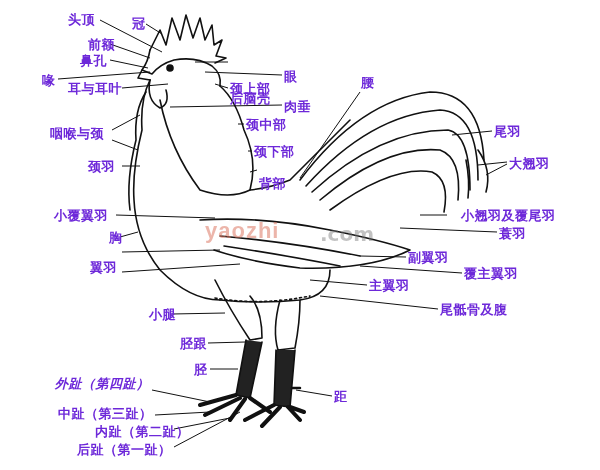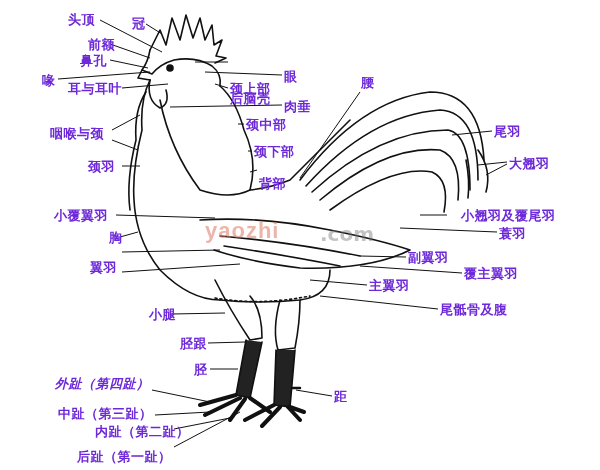--- a/index.html
+++ b/index.html
@@ -136,15 +136,15 @@
       <div class="lbl" style="left: 464px; top: 266px;">覆主翼羽</div>
       <div class="lbl" style="left: 369px; top: 278px;">主翼羽</div>
       <div class="lbl" style="left: 440px; top: 302px;">尾骶骨及腹</div>
       <div class="lbl" style="left: 149px; top: 307px;">小腿</div>
       <div class="lbl" style="left: 180px; top: 336px; text-align: center;">胫跟</div>
       <div class="lbl" style="left: 194px; top: 362px;">胫</div>
       <div class="lbl" style="left: 55px; top: 376px; font-style: italic;">外趾（第四趾）</div>
       <div class="lbl" style="left: 334px; top: 389px;">距</div>
       <div class="lbl" style="left: 58px; top: 406px;">中趾（第三趾）</div>
       <div class="lbl" style="left: 77px; top: 424px; margin-left: 18px;">内趾（第二趾）</div>
-      <div class="lbl" style="left: 77px; top: 442px; margin-top: 7px;">后趾（第一趾）</div>
+      <div class="lbl" style="left: 77px; top: 442px;">后趾（第一趾）</div>
     </div>
 </div>
 
 </body></html>

